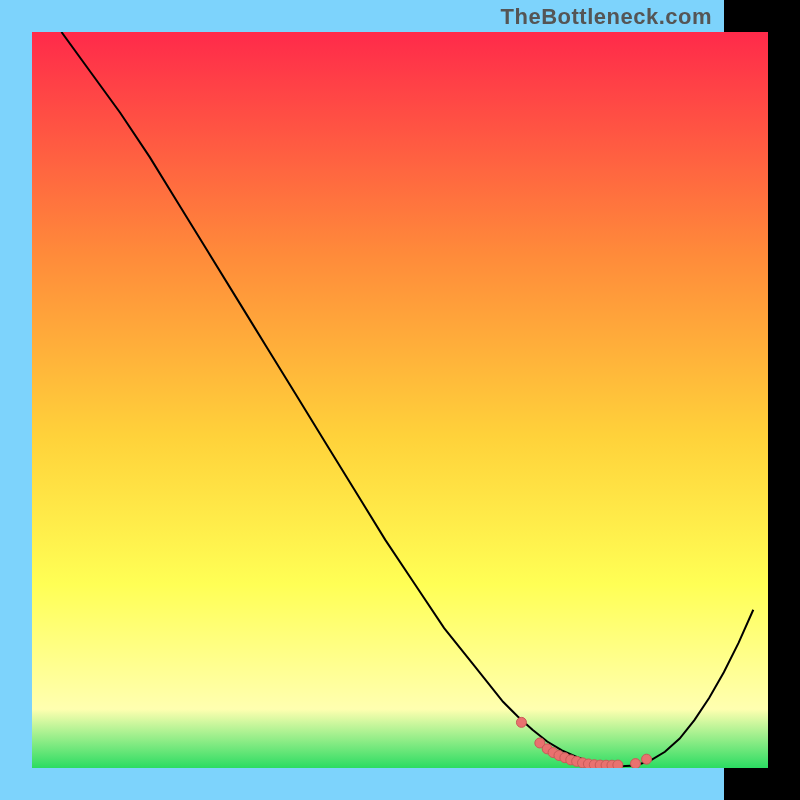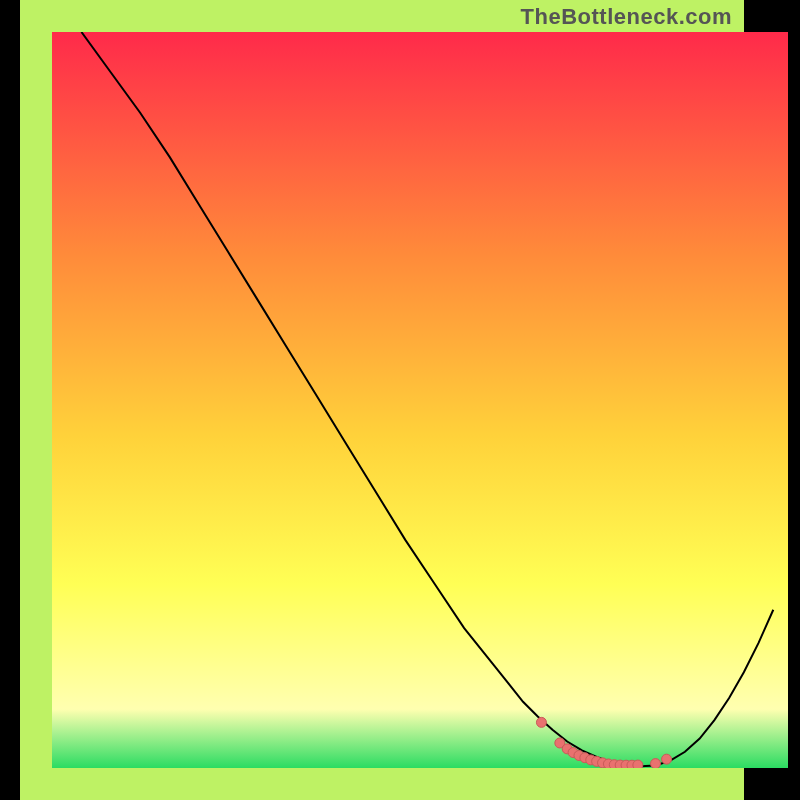--- a/index.html
+++ b/index.html
@@ -8,22 +8,21 @@
     width: 800px;
     height: 800px;
     background: #000;
     overflow: hidden;
     font-family: Arial, Helvetica, sans-serif;
   }
   .frame {
     position: relative;
     width: 724px;
     height: 800px;
-    background: #bef264;
-    margin-left: 20px;
+    background: #7dd3fc;
   }
   .watermark {
     position: absolute;
     top: 4px;
     right: 12px;
     color: #555;
     font-size: 22px;
     font-weight: 600;
     letter-spacing: 0.5px;
     z-index: 10;

